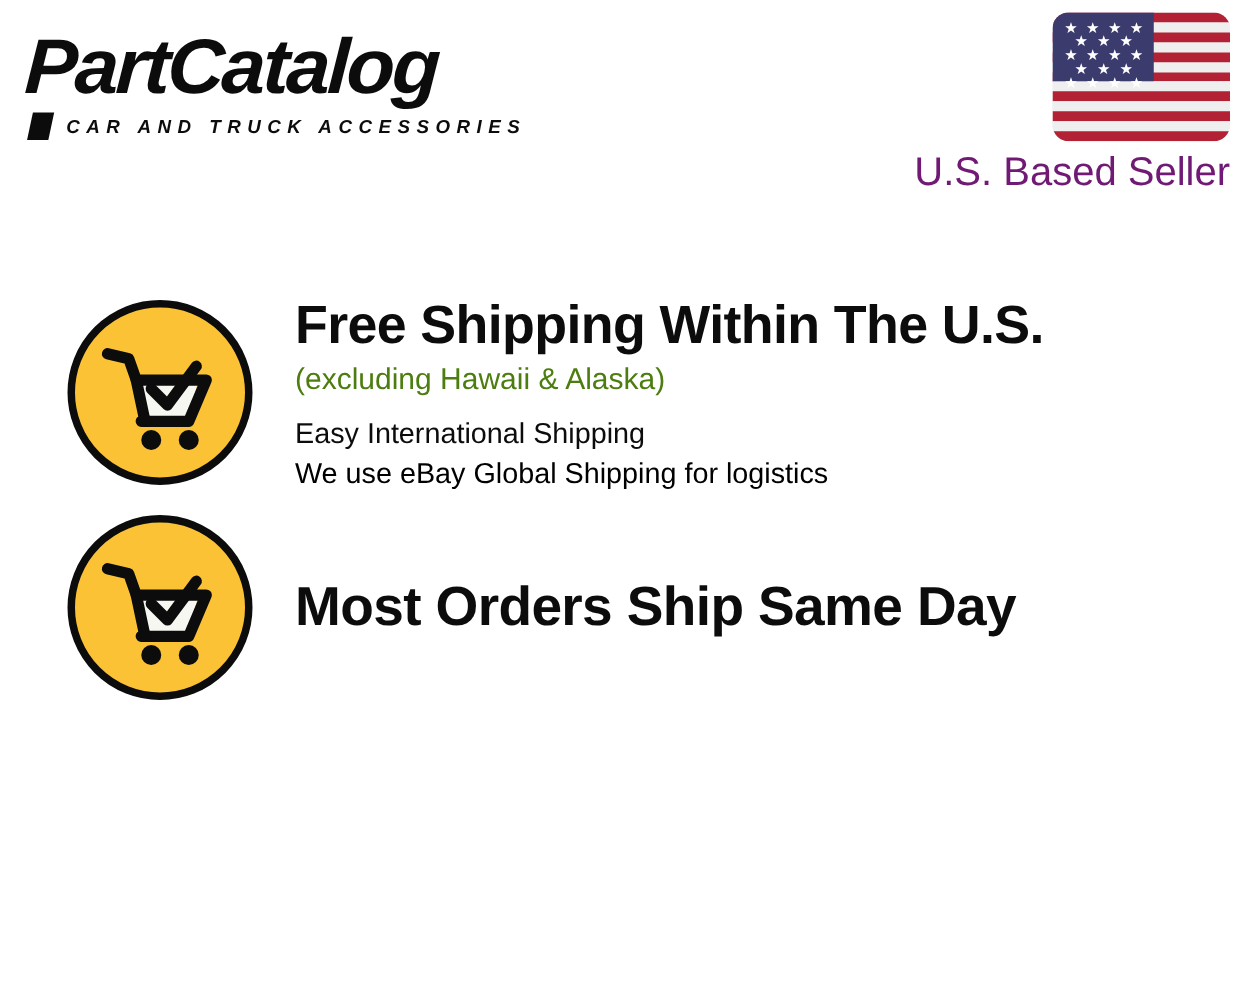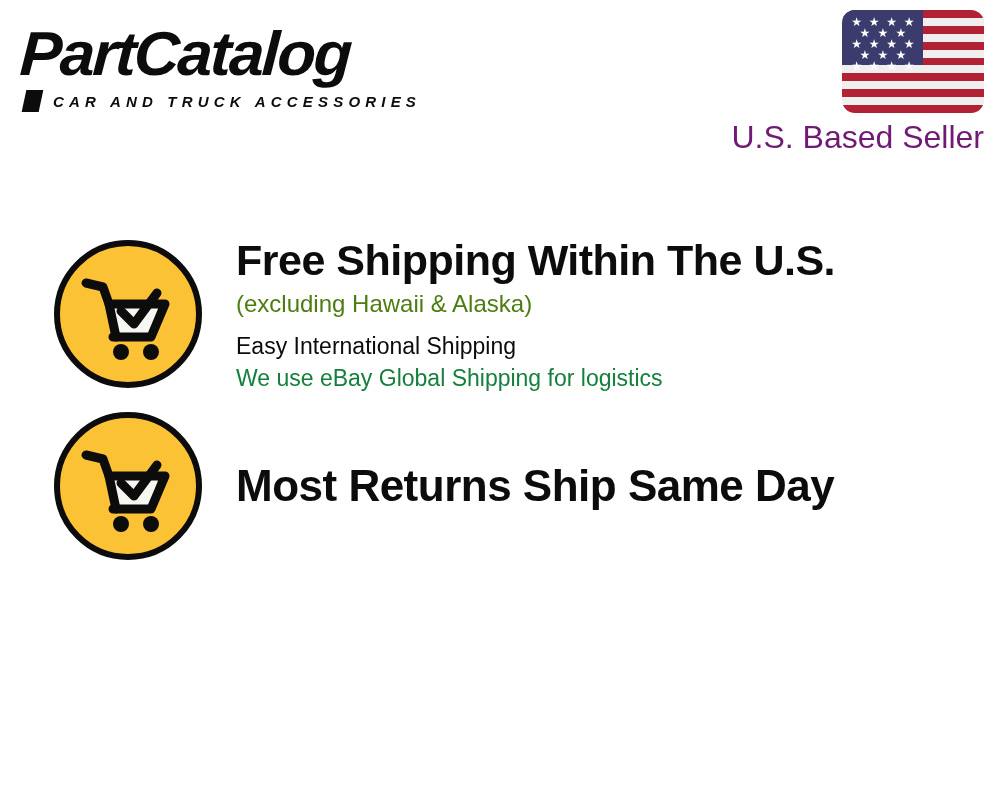--- a/index.html
+++ b/index.html
@@ -191,21 +191,21 @@
     font-size: 23px;
     line-height: 32px;
     color: #0c0c0c;
     margin-top: 10px;
   }
   .feature-sub {
     font-family: "Liberation Sans", sans-serif;
     font-weight: 400;
     font-size: 23px;
     line-height: 32px;
-    color: #15803d;
+    color: #000000;
   }
 
   .row-shipping  .feature-text { padding-top: 0; }
   .row-returns   .feature-title,
   .row-sameday   .feature-title { font-size: 44px; }
 </style>
 </head>
 <body>
 
 <div class="banner">
@@ -300,18 +300,18 @@
         <svg width="100" height="96" viewBox="0 0 100 96" aria-hidden="true">
           <polygon points="33,38 81,38 72,68 42,68" fill="#f7f7f2"></polygon>
           <path d="M8,17 L25,21 L31,38 L87,38 L73,71 L35,71" fill="none" stroke="#0c0c0c" stroke-width="9" stroke-linecap="round" stroke-linejoin="round"></path>
           <path d="M31,38 L38,71" fill="none" stroke="#0c0c0c" stroke-width="9" stroke-linecap="round" stroke-linejoin="round"></path>
           <path d="M43,45 L56,58 L79,27" fill="none" stroke="#0c0c0c" stroke-width="9" stroke-linecap="round" stroke-linejoin="round"></path>
           <circle cx="43" cy="86" r="8" fill="#0c0c0c"></circle>
           <circle cx="73" cy="86" r="8" fill="#0c0c0c"></circle>
         </svg>
       </div>
       <div class="feature-text">
-        <div class="feature-title">Most Returns Ship Same Day</div>
+        <div class="feature-title">Most Orders Ship Same Day</div>
       </div>
     </div>
 
   </div>
 </div>
 
 </body></html>

